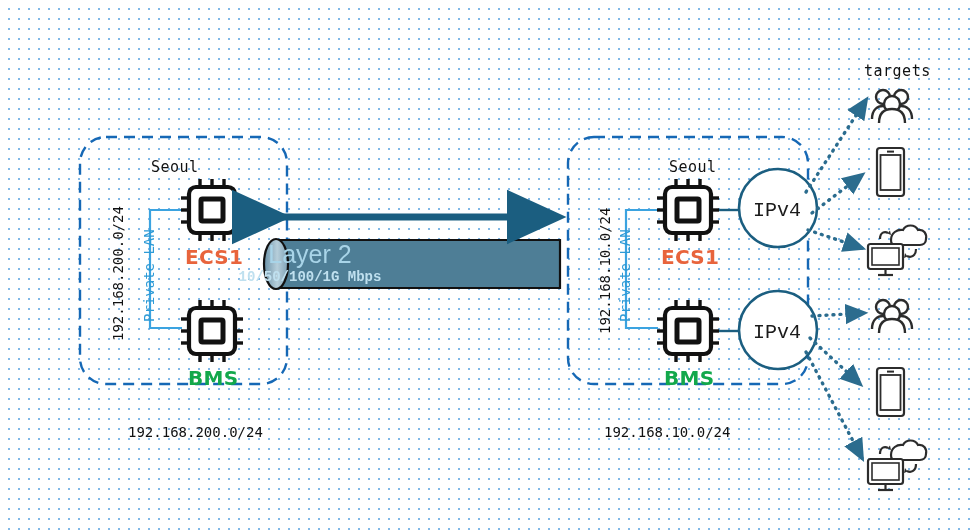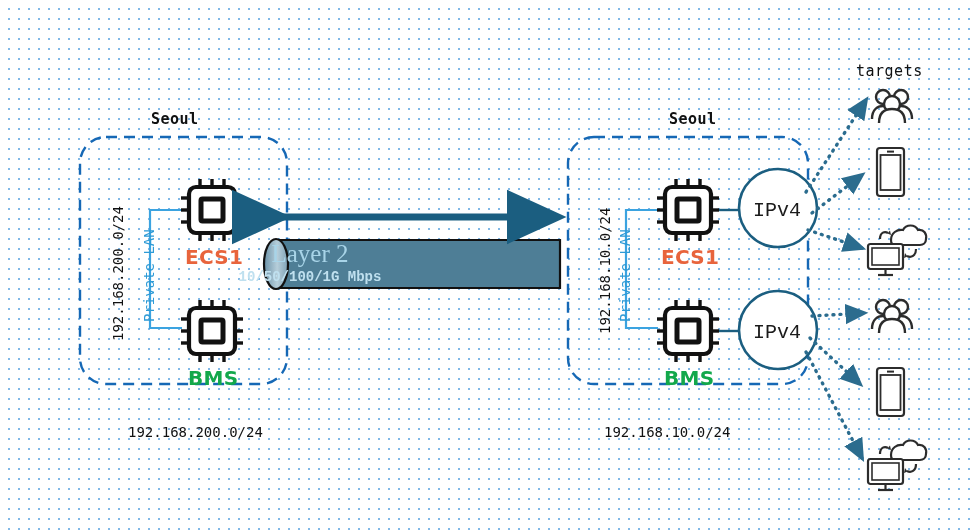--- a/index.html
+++ b/index.html
@@ -24,23 +24,24 @@
     width: 973px;
     height: 531px;
   }
   .lbl {
     position: absolute;
     white-space: nowrap;
   }
   .region-title {
     font-family: "DejaVu Sans Mono", monospace;
     font-size: 15px;
-    font-weight: bold;
+    font-weight: normal;
     color: #111111;
     letter-spacing: 0.5px;
+    margin-top: 48px;
   }
   .subnet-label {
     font-family: "DejaVu Sans Mono", monospace;
     font-size: 14px;
     color: #111111;
     letter-spacing: 0px;
   }
   .node-label {
     font-family: "DejaVu Sans", sans-serif;
     font-size: 20px;
@@ -57,41 +58,42 @@
     transform-origin: left top;
   }
   .vert-lan {
     font-family: "DejaVu Sans Mono", monospace;
     font-size: 14px;
     color: #2E9BD6;
     transform: rotate(-90deg);
     transform-origin: left top;
   }
   .pipe-title {
-    font-family: Liberation Serif, serif;
+    font-family: Liberation Sans, sans-serif;
     font-size: 25px;
     color: #A8D4E8;
     font-weight: normal;
   }
   .pipe-sub {
     font-family: Liberation Mono, monospace;
     font-size: 14px;
     font-weight: bold;
     color: #BFE0EF;
   }
   .ipv4-label {
     font-family: Liberation Mono, monospace;
     font-size: 20px;
     color: #1b1b1b;
   }
   .targets-title {
     font-family: "DejaVu Sans Mono", monospace;
     font-size: 15px;
     color: #111111;
     letter-spacing: 0.5px;
+    margin-left: 8px;
   }
 </style>
 </head>
 <body>
 
 <div id="canvas">
 
   <svg id="svg-layer" viewBox="0 0 973 531" xmlns="http://www.w3.org/2000/svg">
     <defs>
       <linearGradient id="capGrad" x1="0" y1="0" x2="1" y2="0">

